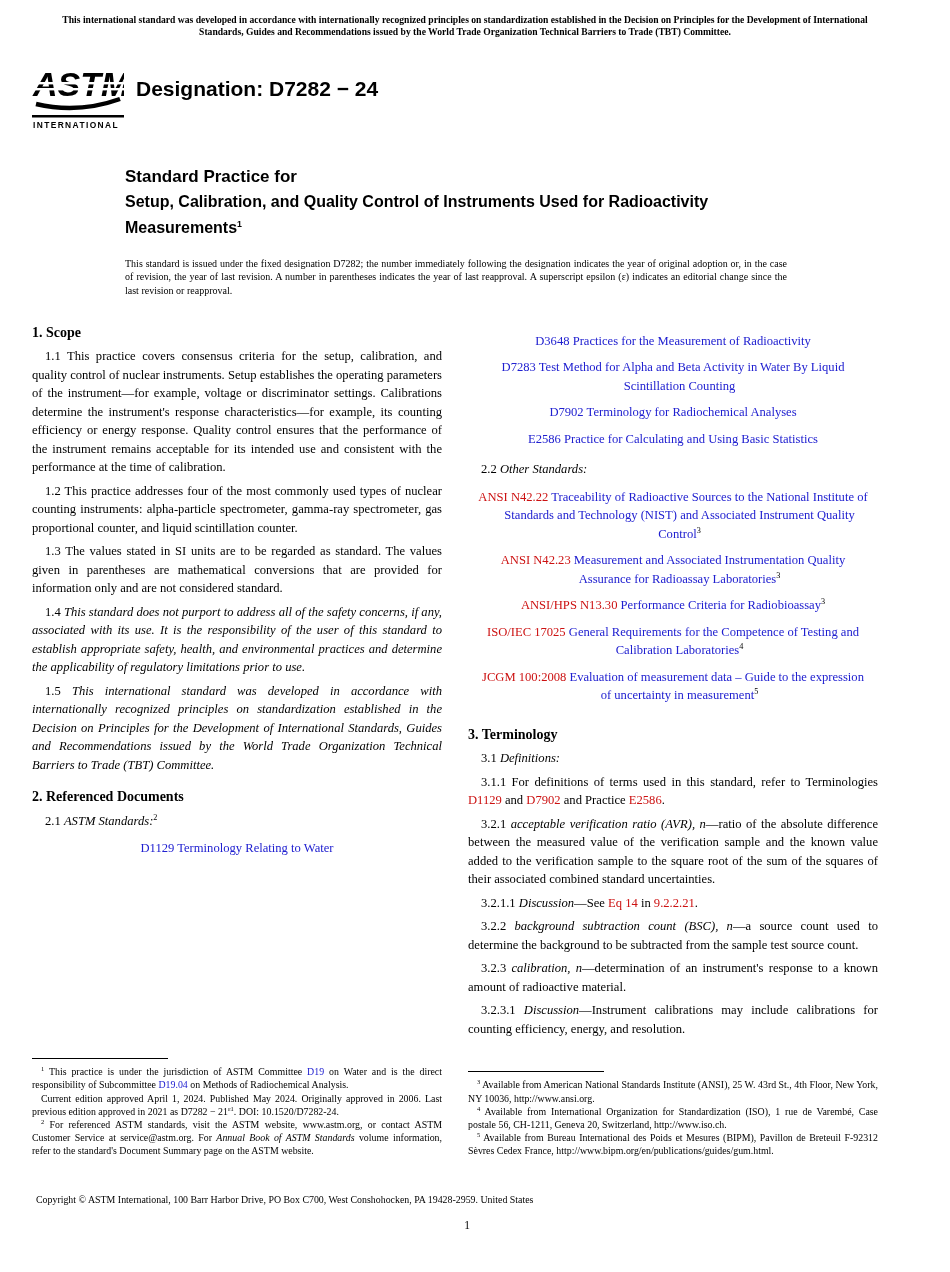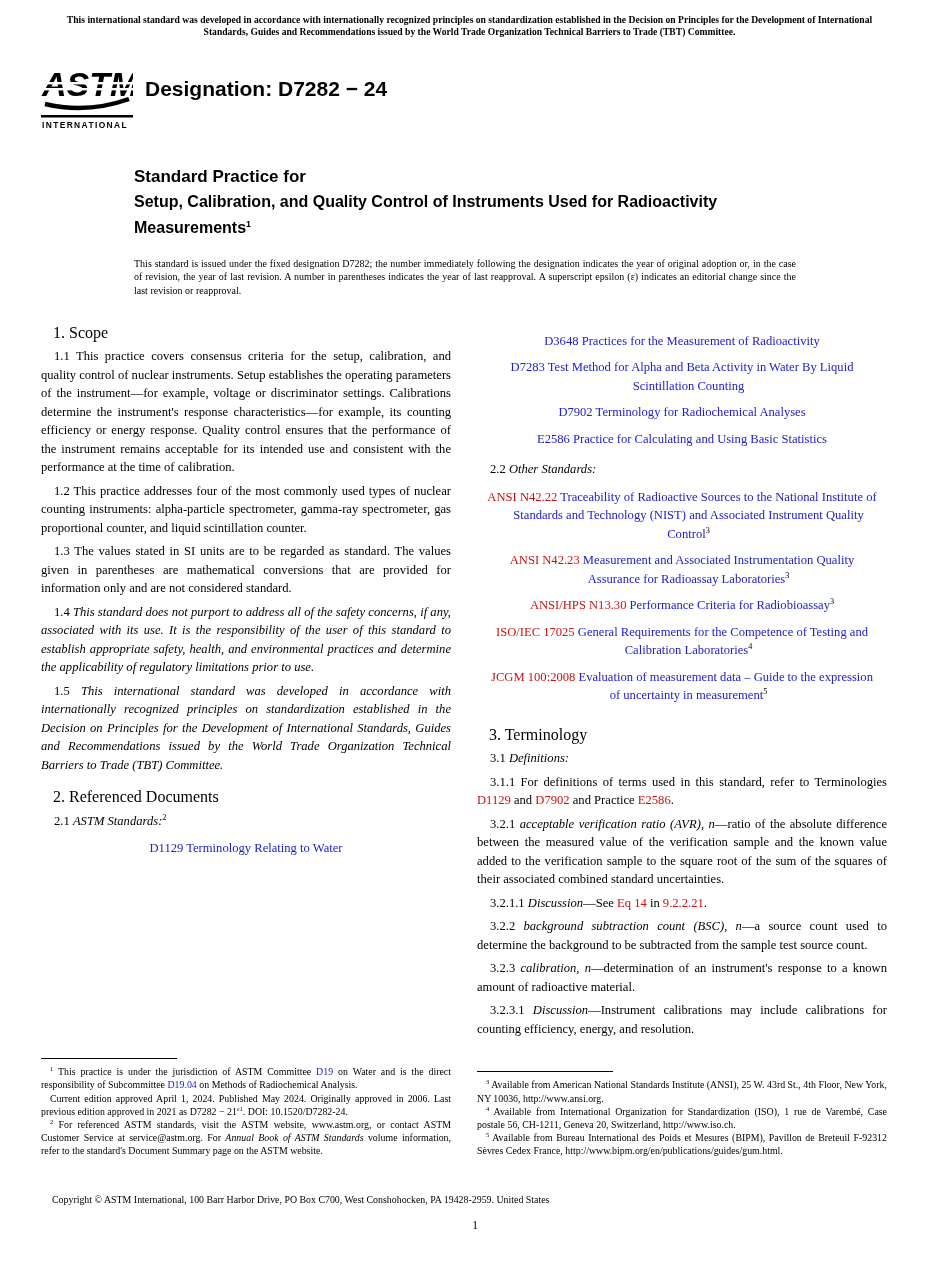--- a/index.html
+++ b/index.html
@@ -3,21 +3,21 @@
 <meta charset="utf-8">
 <style>
   :root { --link:#2020d0; --red:#cc1111; }
   * { box-sizing:border-box; }
   html,body { margin:0; padding:0; }
   body {
     width:950px; height:1272px; background:#ffffff; color:#000;
     font-family:"Liberation Serif","DejaVu Serif",serif;
     overflow:hidden; position:relative;
   }
-  .page { width:950px; height:1272px; padding:12px 52px 0 41px; position:relative; }
+  .page { width:950px; height:1272px; padding:12px 52px 0 32px; position:relative; }
 
   .top-notice {
     font-weight:bold; font-size:9.6px; line-height:12.4px;
     text-align:center; width:820px; margin:2px auto 0 auto;
   }
 
   .header-row { display:flex; align-items:flex-start; margin-top:22px; }
   .logo { width:92px; flex:0 0 auto; }
   .designation {
     font-family:"Liberation Sans","DejaVu Sans",sans-serif;
@@ -39,40 +39,40 @@
     margin:16px 0 0 93px; width:662px;
     font-size:10px; line-height:13.6px; text-align:justify;
   }
 
   .columns { display:flex; gap:26px; margin-top:26px; }
   .col {
     width:410px; height:836px; display:flex; flex-direction:column;
     font-size:12.6px; line-height:18.5px; text-align:justify; overflow:hidden;
   }
   .sec {
-    font-size:16px; font-weight:normal; margin:9px 0 5px 12px; text-align:left;
+    font-size:14px; font-weight:bold; margin:9px 0 5px 0; text-align:left;
   }
   .sec.first { margin-top:0; }
   p.body { margin:0 0 5px 0; text-indent:13px; }
   p.body.tight { margin-bottom:1px; }
   .ref {
     margin:8px; padding-left:13px; text-indent:-13px; text-align:center;
   }
   .ref-group { margin:0 0 4px 0; }
 
   .seg-i { font-style:italic; }
   .seg-link { color:var(--link); }
   .seg-red { color:var(--red); }
   sup { font-size:0.65em; line-height:0; }
 
   .fns { margin-top:auto; padding-bottom:2px; }
   .fn-rule { width:136px; border-top:1px solid #000; margin:0 0 6px 0; }
   .fn { font-size:9.9px; line-height:13.2px; margin:0; text-indent:9px; text-align:justify; }
 
-  .footer { position:absolute; left:52px; right:52px; top:1194px; }
+  .footer { position:absolute; left:36px; right:52px; top:1194px; }
   .copyright { font-size:9.9px; }
   .pageno { text-align:center; font-size:11.5px; margin-top:14px; }
 </style>
 </head>
 <body>
 
 <div class="page">
 
   <div class="top-notice">This international standard was developed in accordance with internationally recognized principles on standardization established in the Decision on Principles for the Development of International Standards, Guides and Recommendations issued by the World Trade Organization Technical Barriers to Trade (TBT) Committee.</div>
 

